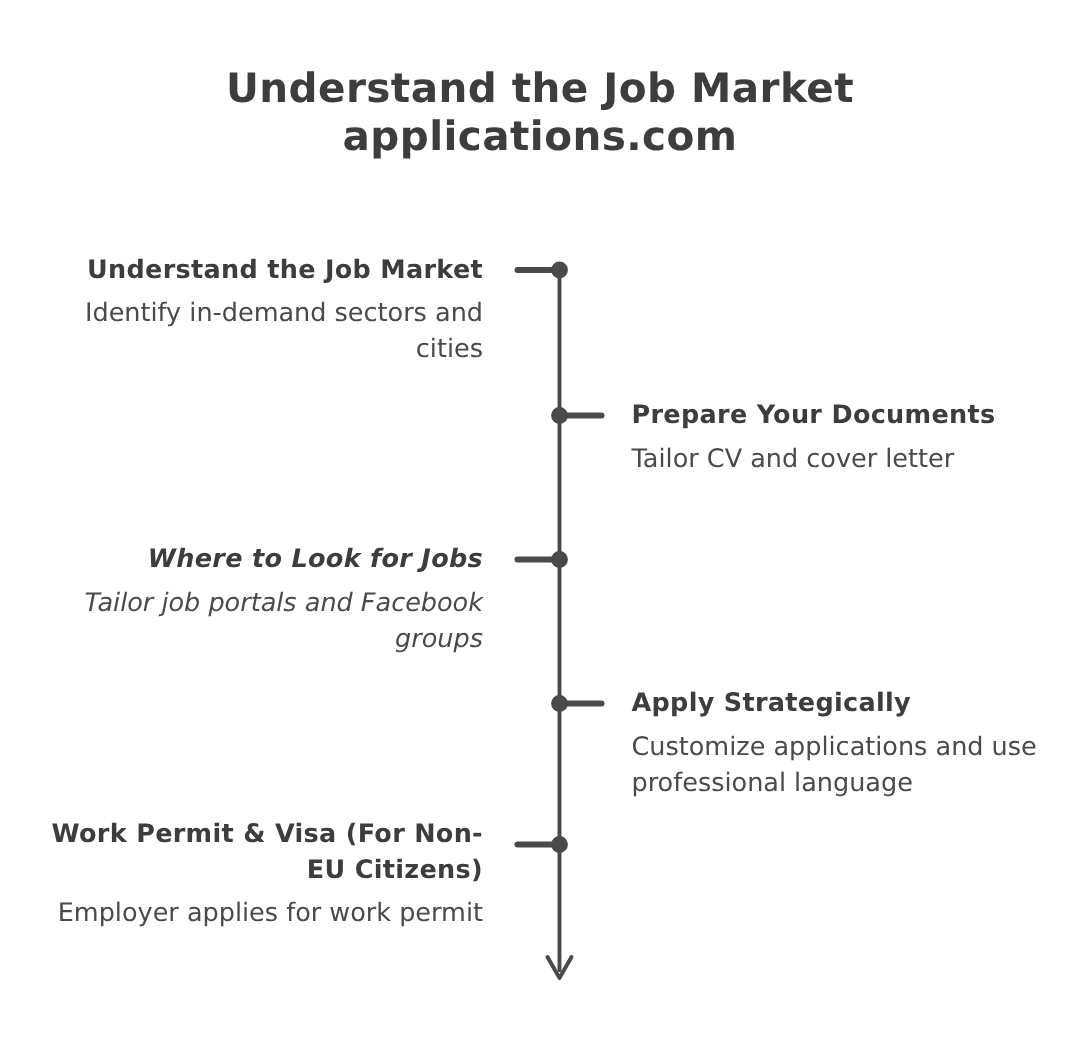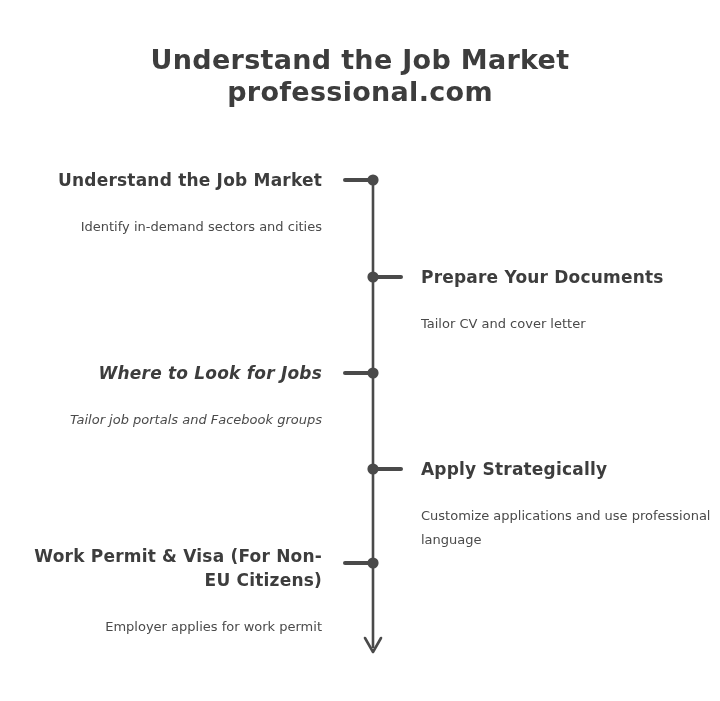--- a/index.html
+++ b/index.html
@@ -63,42 +63,42 @@
     text-align: left;
   }
   .entry-title {
     font-size: 17px;
     font-weight: bold;
     line-height: 24px;
     color: #3d3d3d;
     letter-spacing: 0.2px;
   }
   .entry-desc {
-    font-size: 13px;
+    font-size: 17px;
     font-weight: normal;
     line-height: 24px;
     color: #4a4a4a;
-    margin-top: 23px;
+    margin-top: 5px;
   }
 
   
   .entry[data-index="0"] { top: 168px; }
   .entry[data-index="1"] { top: 265px; }
   .entry[data-index="2"] { top: 361px; font-style: italic; }
   .entry[data-index="3"] { top: 457px; }
   .entry[data-index="4"] { top: 544px; }
 </style>
 </head>
 <body>
 
 <div id="infographic">
 
   <div class="title-block">
     <div class="title-line">Understand the Job Market</div>
-    <div class="title-line">professional.com</div>
+    <div class="title-line">applications.com</div>
   </div>
 
   <svg class="axis-svg" viewBox="0 0 720 701">
 
     <line x1="373" y1="180" x2="373" y2="648" stroke="#4a4a4a" stroke-width="2.6"></line>
 
     <polyline points="365,638 373,652 381,638" fill="none" stroke="#4a4a4a" stroke-width="2.6" stroke-linecap="round" stroke-linejoin="round"></polyline>
 
     <line x1="345" y1="180" x2="373" y2="180" stroke="#4a4a4a" stroke-width="4" stroke-linecap="round"></line>
     <line x1="373" y1="277" x2="401" y2="277" stroke="#4a4a4a" stroke-width="4" stroke-linecap="round"></line>

